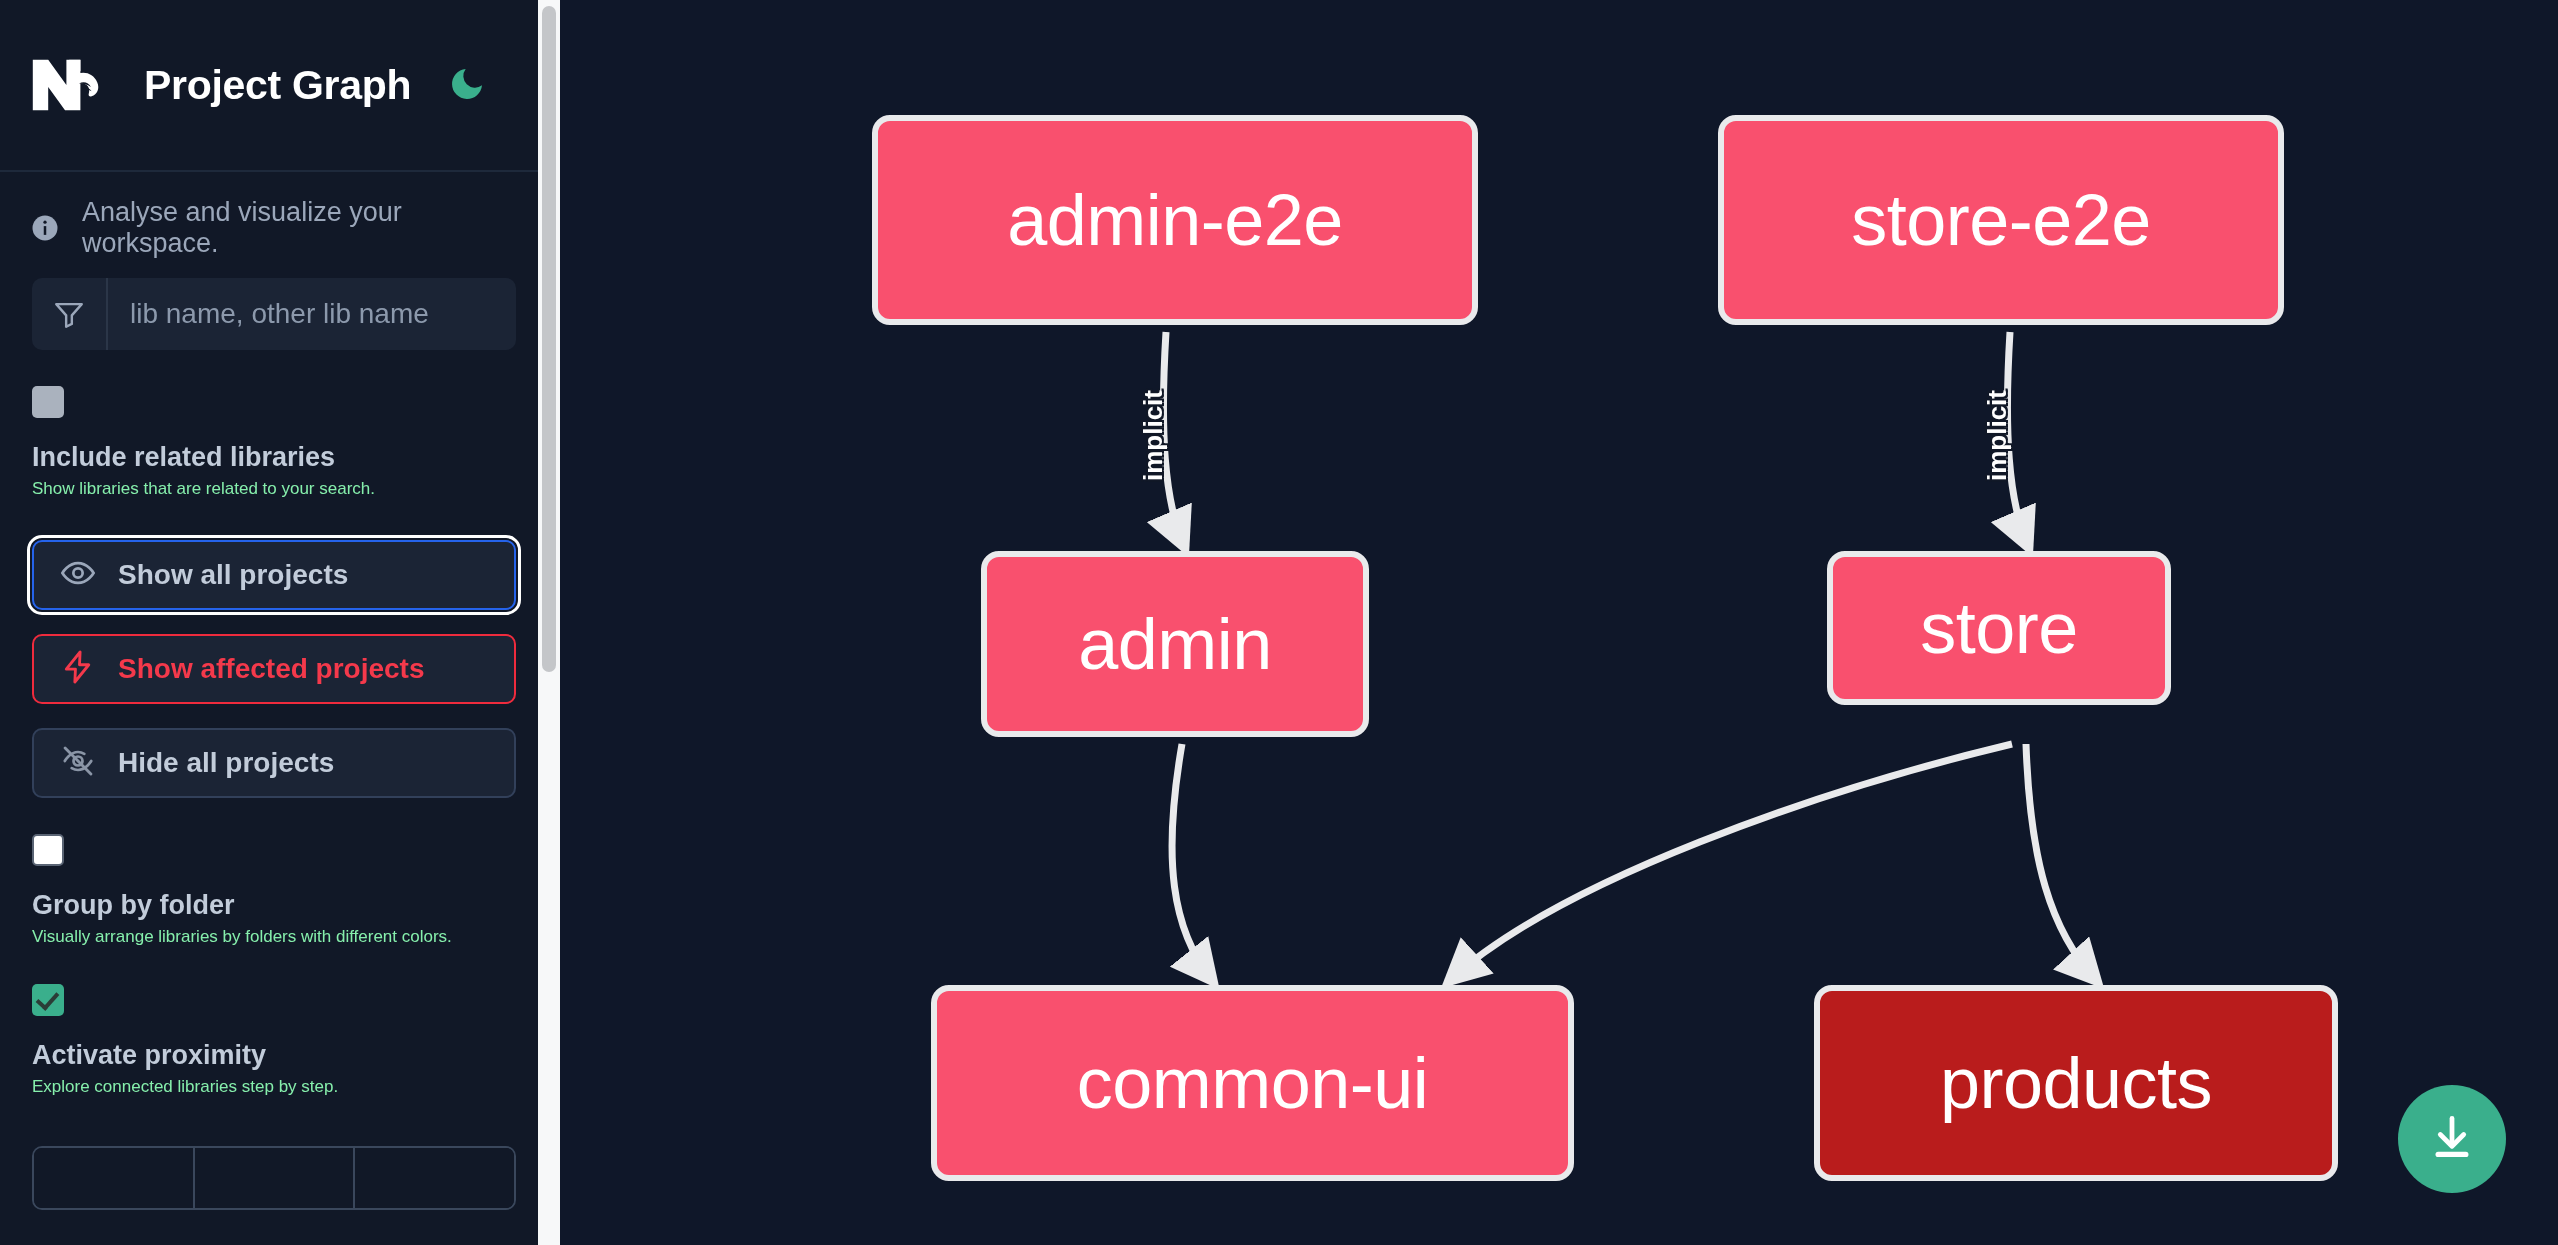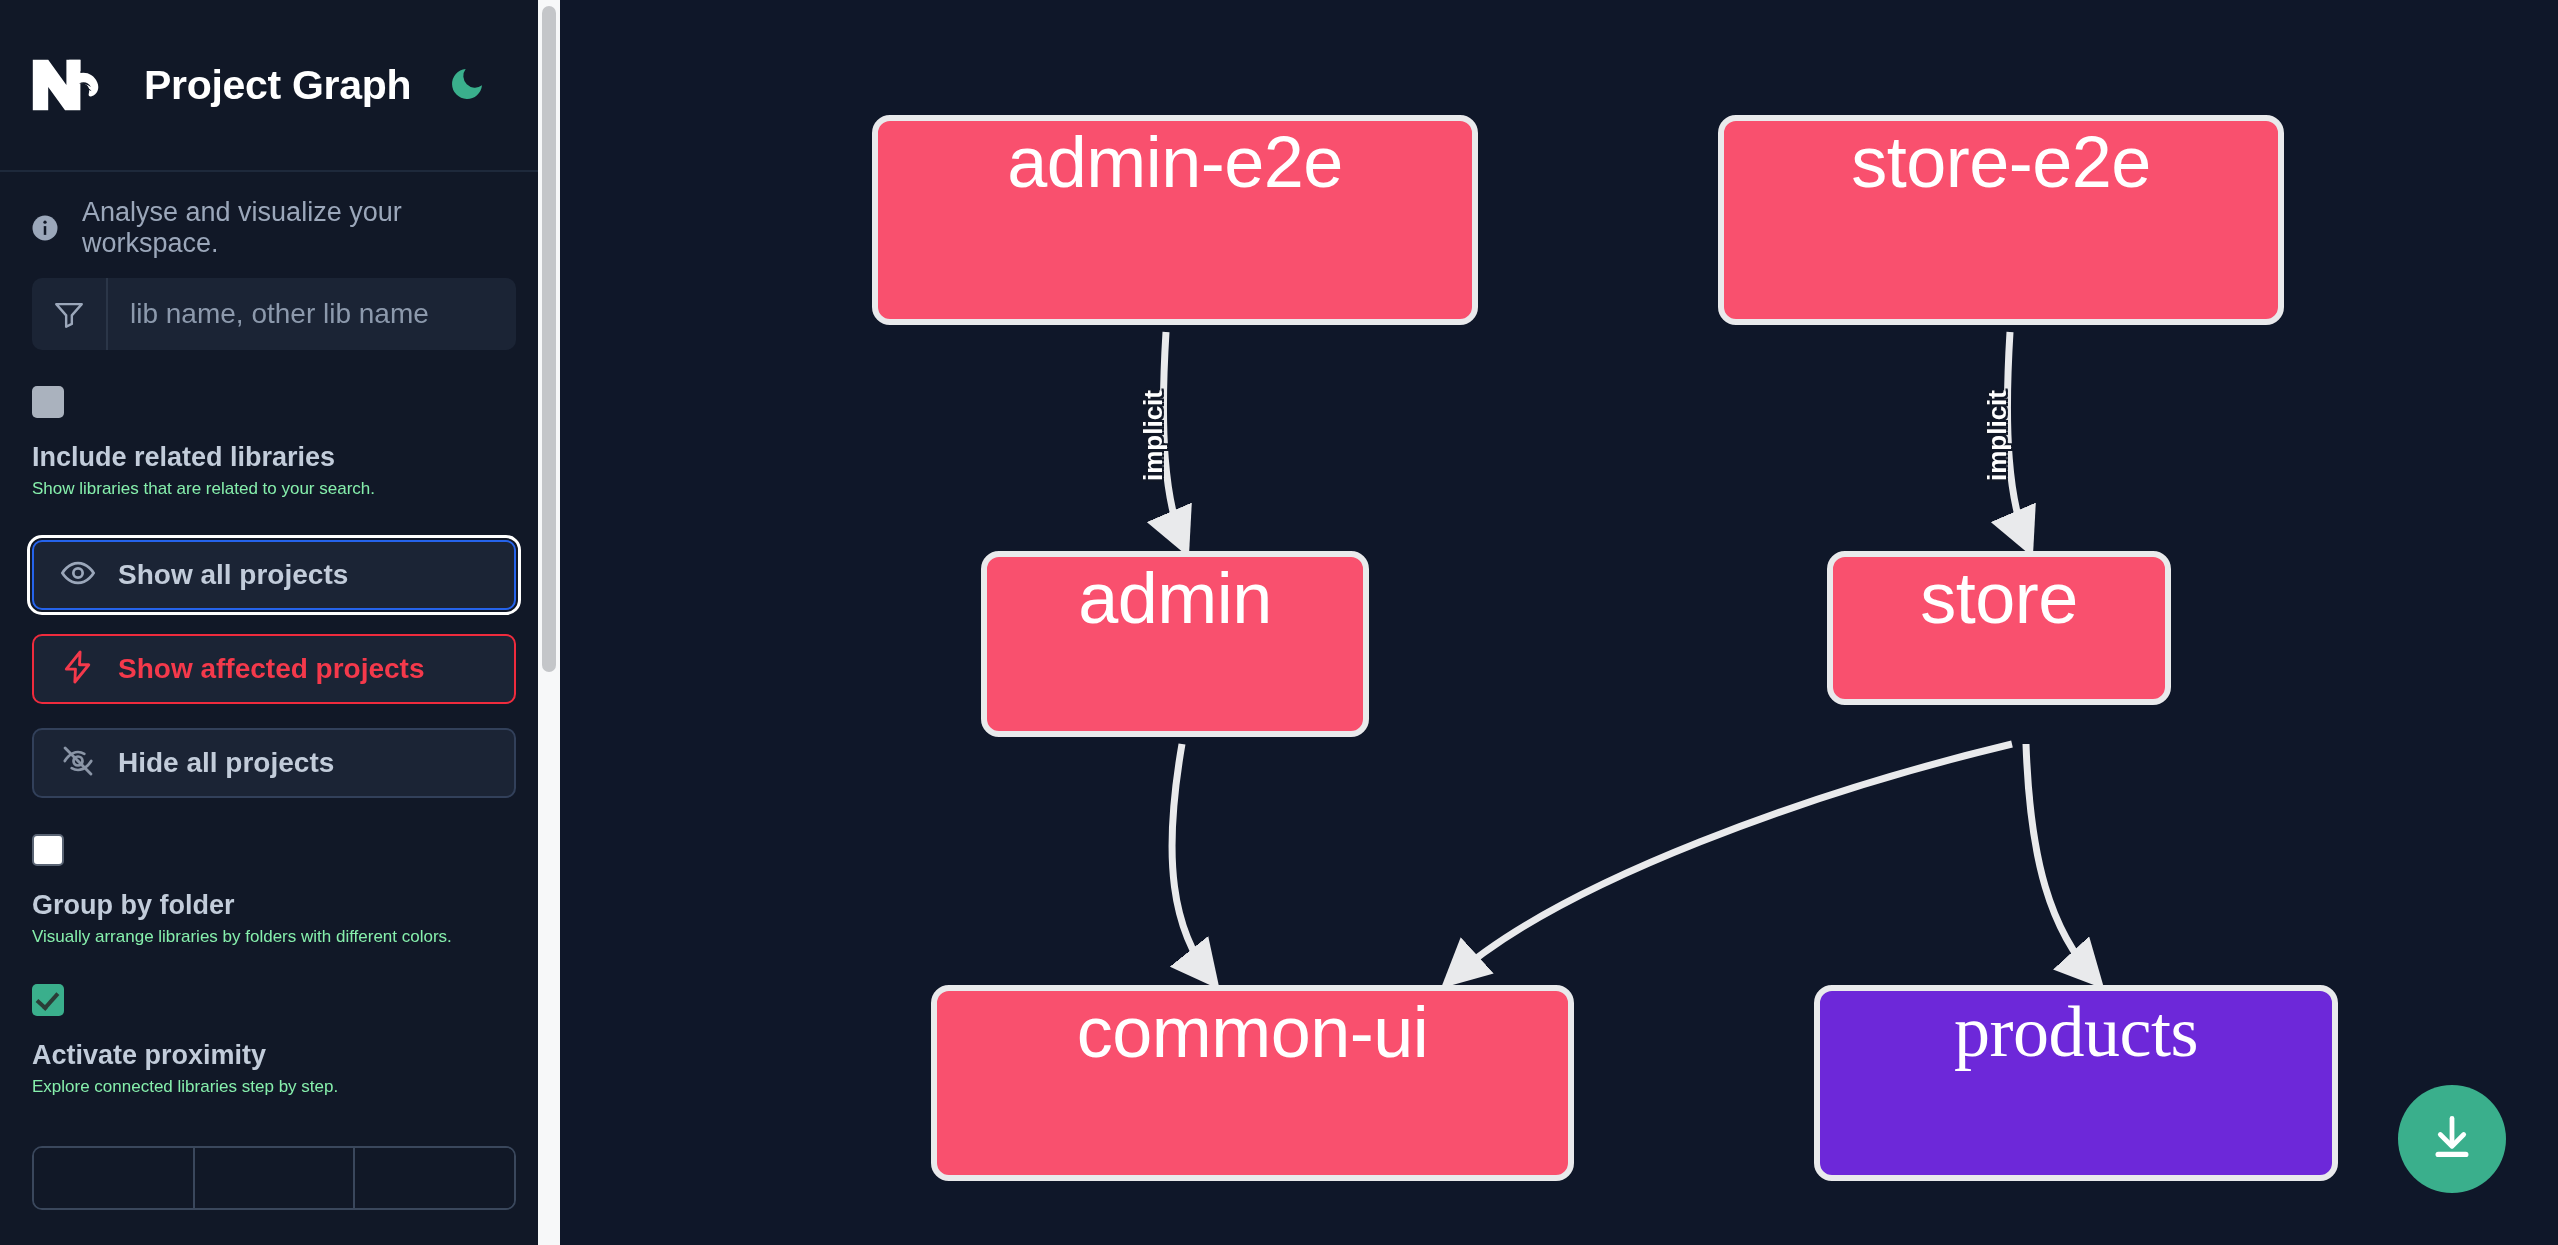--- a/index.html
+++ b/index.html
@@ -225,24 +225,25 @@
   }
 
   #graph-svg { position: absolute; left: 0; top: 0; width: 1998px; height: 1245px; }
 
   .node {
     position: absolute;
     background: #F9506E;
     border: 6px solid #E9EAEC;
     border-radius: 18px;
     display: flex;
+    align-items: center;
     justify-content: center;
     cursor: pointer;
   }
-  .node.grey { background: #6d28d9; font-family: Liberation Serif, serif; }
+  .node.grey { background: #b91c1c; }
   .node .node-label {
     color: #FFFFFF;
     font-size: 72px;
     font-weight: 400;
     white-space: nowrap;
     letter-spacing: -0.5px;
   }
 
   .edge-label {
     position: absolute;

